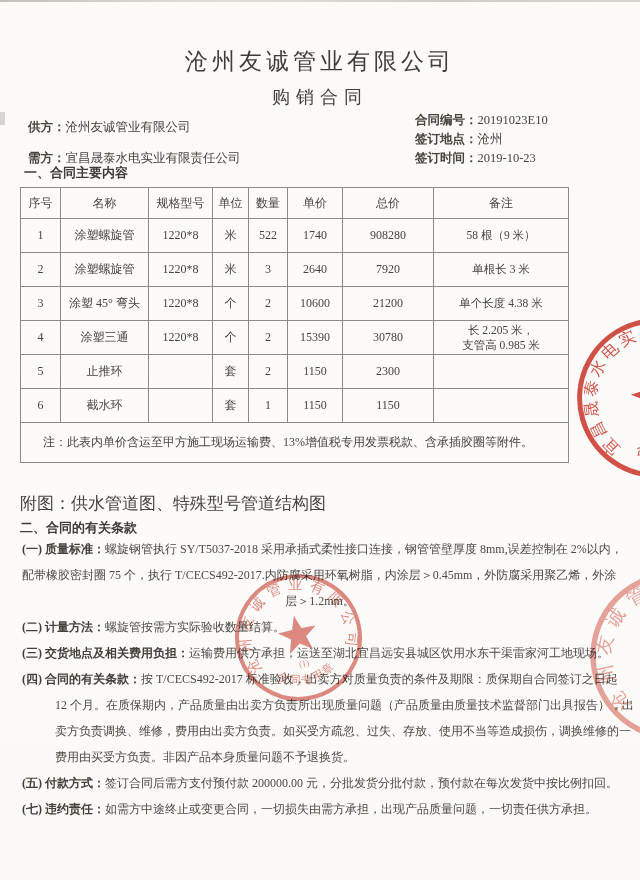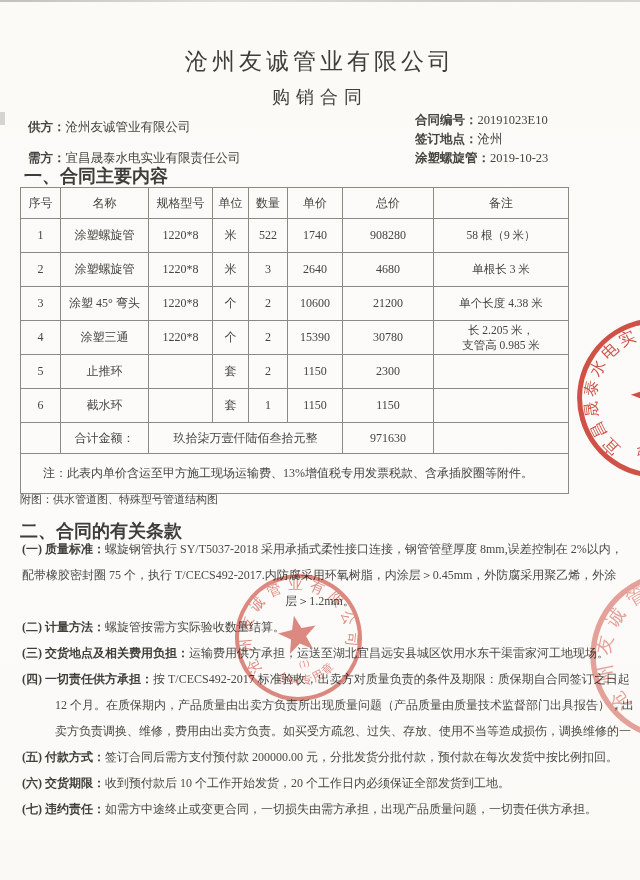--- a/index.html
+++ b/index.html
@@ -24,24 +24,24 @@
   .doc-subtitle{position:absolute;top:85px;left:0;width:640px;text-align:center;
     font-size:18px;letter-spacing:6px;color:#403f3b;}
 
   .meta-line{position:absolute;font-size:12.5px;white-space:nowrap;}
   .meta-line .lbl{font-weight:600;}
   #supplier-line{top:119px;left:28px;}
   #buyer-line{top:150px;left:28px;}
   .meta-right{position:absolute;top:111px;left:415px;font-size:12.5px;line-height:19px;white-space:nowrap;}
   .meta-right .lbl{font-weight:600;}
 
-  .sec-title{position:absolute;font-size:18px;font-weight:600;color:#3e3d39;white-space:nowrap;}
+  .sec-title{position:absolute;font-size:13px;font-weight:600;color:#3e3d39;white-space:nowrap;}
   #sec1-title{top:164px;left:24px;}
   #sec2-title{top:519px;left:20px;}
-  #attachment-line{position:absolute;top:492px;left:20px;font-size:11px;white-space:nowrap;}
+  #attachment-line{position:absolute;top:492px;left:20px;font-size:17px;white-space:nowrap;}
 
   table.items{
     position:absolute;top:187px;left:20px;width:548px;
     border-collapse:collapse;table-layout:fixed;
     font-size:12px;color:#454440;
   }
   table.items th,table.items td{
     border:1px solid #8b8a84;text-align:center;vertical-align:middle;
     padding:0 2px;overflow:hidden;
   }
@@ -75,21 +75,21 @@
   <div class="meta-line" id="supplier-line">
     <span class="lbl">供方：</span><span>沧州友诚管业有限公司</span>
   </div>
   <div class="meta-line" id="buyer-line">
     <span class="lbl">需方：</span><span>宜昌晟泰水电实业有限责任公司</span>
   </div>
 
   <div class="meta-right">
     <div><span class="lbl">合同编号：</span><span>20191023E10</span></div>
     <div><span class="lbl">签订地点：</span><span>沧州</span></div>
-    <div><span class="lbl">涂塑螺旋管：</span><span>2019-10-23</span></div>
+    <div><span class="lbl">签订时间：</span><span>2019-10-23</span></div>
   </div>
 
   <div class="sec-title" id="sec1-title">一、合同主要内容</div>
 
   <table class="items">
     <colgroup>
       <col style="width:40px">
         <col style="width:88px">
         <col style="width:64px">
         <col style="width:36px">
@@ -121,21 +121,21 @@
           <td>908280</td>
           <td class="remark-cell">58 根（9 米）</td>
         </tr>
         <tr>
           <td>2</td>
           <td>涂塑螺旋管</td>
           <td>1220*8</td>
           <td>米</td>
           <td>3</td>
           <td>2640</td>
-          <td>4680</td>
+          <td>7920</td>
           <td class="remark-cell">单根长 3 米</td>
         </tr>
         <tr>
           <td>3</td>
           <td>涂塑 45° 弯头</td>
           <td>1220*8</td>
           <td>个</td>
           <td>2</td>
           <td>10600</td>
           <td>21200</td>
@@ -167,47 +167,40 @@
           <td>截水环</td>
           <td></td>
           <td>套</td>
           <td>1</td>
           <td>1150</td>
           <td>1150</td>
           <td class="remark-cell"></td>
         </tr>
       </tbody>
     <tfoot>
-      <tr class="total-row">
-        <td></td>
-        <td>合计金额：</td>
-        <td colspan="4">玖拾柒万壹仟陆佰叁拾元整</td>
-        <td>971630</td>
-        <td></td>
-      </tr>
       <tr class="note-row">
         <td colspan="8">注：此表内单价含运至甲方施工现场运输费、13%增值税专用发票税款、含承插胶圈等附件。</td>
       </tr>
     </tfoot>
   </table>
 
   <div id="attachment-line">附图：供水管道图、特殊型号管道结构图</div>
   <div class="sec-title" id="sec2-title">二、合同的有关条款</div>
 
   <div class="clauses" id="clauses">
       <div class="clause-line"><span class="clause-head">(一) 质量标准：</span><span>螺旋钢管执行 SY/T5037-2018 采用承插式柔性接口连接，钢管管壁厚度 8mm,误差控制在 2%以内，</span></div>
       <div class="clause-line" style="margin-left: 0px;">配带橡胶密封圈 75 个，执行 T/CECS492-2017.内防腐采用环氧树脂，内涂层＞0.45mm，外防腐采用聚乙烯，外涂</div>
       <div class="clause-line" style="margin-left: 0px; text-align: center;">层＞1.2mm。</div>
       <div class="clause-line"><span class="clause-head">(二) 计量方法：</span><span>螺旋管按需方实际验收数量结算。</span></div>
       <div class="clause-line"><span class="clause-head">(三) 交货地点及相关费用负担：</span><span>运输费用供方承担，运送至湖北宜昌远安县城区饮用水东干渠雷家河工地现场。</span></div>
-      <div class="clause-line"><span class="clause-head">(四) 一切责任供方承担：</span><span>按 T/CECS492-2017 标准验收，出卖方对质量负责的条件及期限：质保期自合同签订之日起</span></div>
+      <div class="clause-line"><span class="clause-head">(四) 合同的有关条款：</span><span>按 T/CECS492-2017 标准验收，出卖方对质量负责的条件及期限：质保期自合同签订之日起</span></div>
       <div class="clause-line" style="margin-left: 33px;">12 个月。在质保期内，产品质量由出卖方负责所出现质量问题（产品质量由质量技术监督部门出具报告），出</div>
       <div class="clause-line" style="margin-left: 33px;">卖方负责调换、维修，费用由出卖方负责。如买受方疏忽、过失、存放、使用不当等造成损伤，调换维修的一</div>
+      <div class="clause-line" style="margin-left: 33px;">费用由买受方负责。非因产品本身质量问题不予退换货。</div>
       <div class="clause-line"><span class="clause-head">(五) 付款方式：</span><span>签订合同后需方支付预付款 200000.00 元，分批发货分批付款，预付款在每次发货中按比例扣回。</span></div>
-      <div class="clause-line"><span class="clause-head">(六) 交货期限：</span><span>收到预付款后 10 个工作开始发货，20 个工作日内必须保证全部发货到工地。</span></div>
       <div class="clause-line"><span class="clause-head">(七) 违约责任：</span><span>如需方中途终止或变更合同，一切损失由需方承担，出现产品质量问题，一切责任供方承担。</span></div>
     </div>
 
   <svg class="stamp" id="stamp-buyer" width="170" height="170" viewBox="0 0 200 200" style="color: rgb(205, 58, 46);">
     <defs>
         <path id="arcA" d="M 41 141.3 A 72 72 0 1 1 159 141.3" fill="none"></path>
           <path id="arcA2" d="M 52 150 A 70 70 0 0 0 148 150" fill="none"></path>
       </defs>
     <circle cx="100" cy="100" r="91" fill="none" stroke="currentColor" stroke-width="6"></circle>
     <polygon fill="currentColor" points="100,67 107.1,87.3 128.5,87.7 111.4,100.7 117.6,121.3 100,109 82.4,121.3 88.6,100.7 71.5,87.7 92.9,87.3"></polygon>

